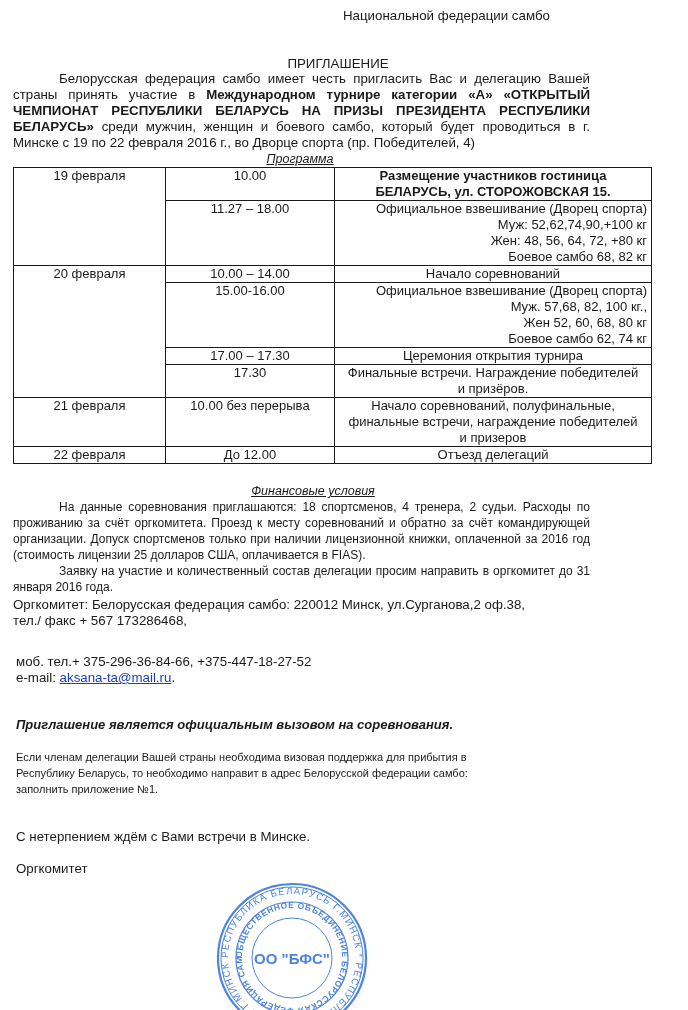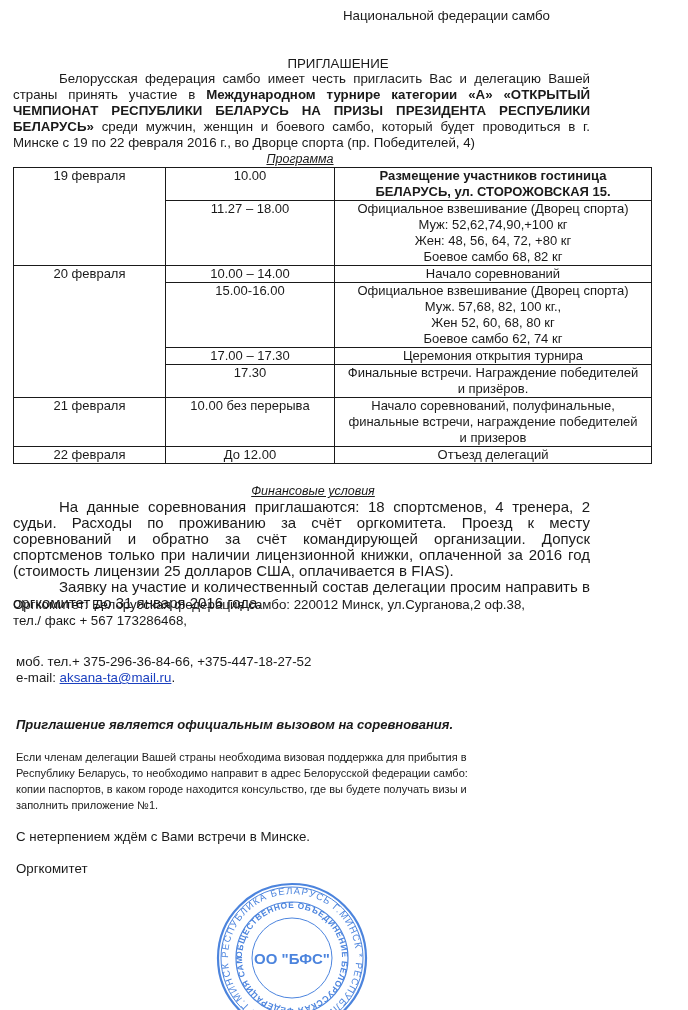--- a/index.html
+++ b/index.html
@@ -20,29 +20,29 @@
     left: 0; width: 600px; top: 152px; text-align: center; font-style: italic;
     text-decoration: underline; font-size: 12.5px; line-height: 14px;
   }
   table.prog {
     position: absolute; left: 13px; top: 167px; width: 639px;
     border-collapse: collapse; font-size: 13px; line-height: 16px;
   }
   table.prog td { border: 1.3px solid #1a1a1a; vertical-align: top; padding: 0 4px; }
   td.date { width: 143px; text-align: center; }
   td.time { width: 160px; text-align: center; }
-  td.ev { text-align: center; padding-left: 5px; }
+  td.ev { text-align: right; padding-left: 5px; }
   td.evc { text-align: center; }
   .bold { font-weight: bold; }
   .fin-label {
     left: 0; width: 626px; top: 484px; text-align: center; font-style: italic;
     text-decoration: underline; font-size: 12.5px; line-height: 14px;
   }
   .fin {
-    left: 13px; width: 577px; top: 499px; text-align: justify; font-size: 15px; line-height: 16px;
+    left: 13px; width: 577px; top: 499px; text-align: justify; font-size: 12px; line-height: 16px;
   }
   .fin p { margin: 0; }
   .fin .indent { display: inline-block; width: 46px; }
   .contacts { left: 13px; top: 597px; font-size: 13.3px; line-height: 16px; }
   .contacts2 { left: 16px; top: 654px; font-size: 13.3px; line-height: 16px; }
   .contacts2 a { color: #1a3fbf; text-decoration: underline; }
   .official { left: 16px; top: 717px; font-weight: bold; font-style: italic; font-size: 13px; }
   .visa { left: 16px; top: 749px; width: 560px; font-size: 11px; line-height: 16px; }
   .closing { left: 16px; top: 829px; font-size: 13.3px; }
   .orgcom { left: 16px; top: 861px; font-size: 13.3px; }
@@ -143,21 +143,20 @@
 <div class="abs contacts2">
   <div>моб. тел.+ 375-296-36-84-66, +375-447-18-27-52</div>
   <div><span>e-mail: </span><a href="#">aksana-ta@mail.ru</a><span>.</span></div>
 </div>
 
 <div class="abs official">Приглашение является официальным вызовом на соревнования.</div>
 
 <div class="abs visa">
   <div>Если членам делегации Вашей страны необходима визовая поддержка для прибытия в</div>
   <div>Республику Беларусь, то необходимо направит в адрес Белорусской федерации самбо:</div>
-  <div>копии паспортов, в каком городе находится консульство, где вы будете получать визы и</div>
   <div>заполнить приложение №1.</div>
 </div>
 
 <div class="abs closing">С нетерпением ждём с Вами встречи в Минске.</div>
 <div class="abs orgcom">Оргкомитет</div>
 
 <svg class="abs stamp" viewBox="0 0 160 150">
   <defs>
     <path id="outerArc" d="M 80,80 m -64,0 a 64,64 0 1,1 128,0 a 64,64 0 1,1 -128,0"></path>
     <path id="innerArc" d="M 80,80 m -50,0 a 50,50 0 1,1 100,0 a 50,50 0 1,1 -100,0"></path>

